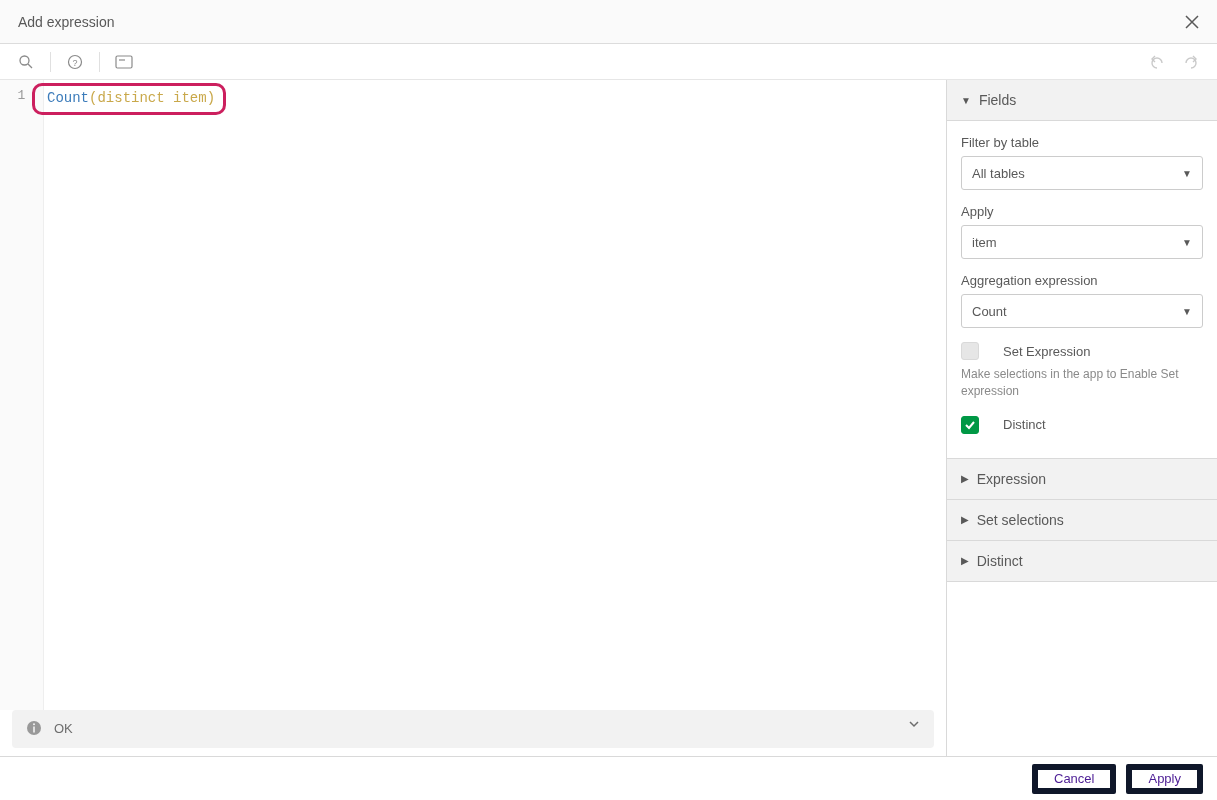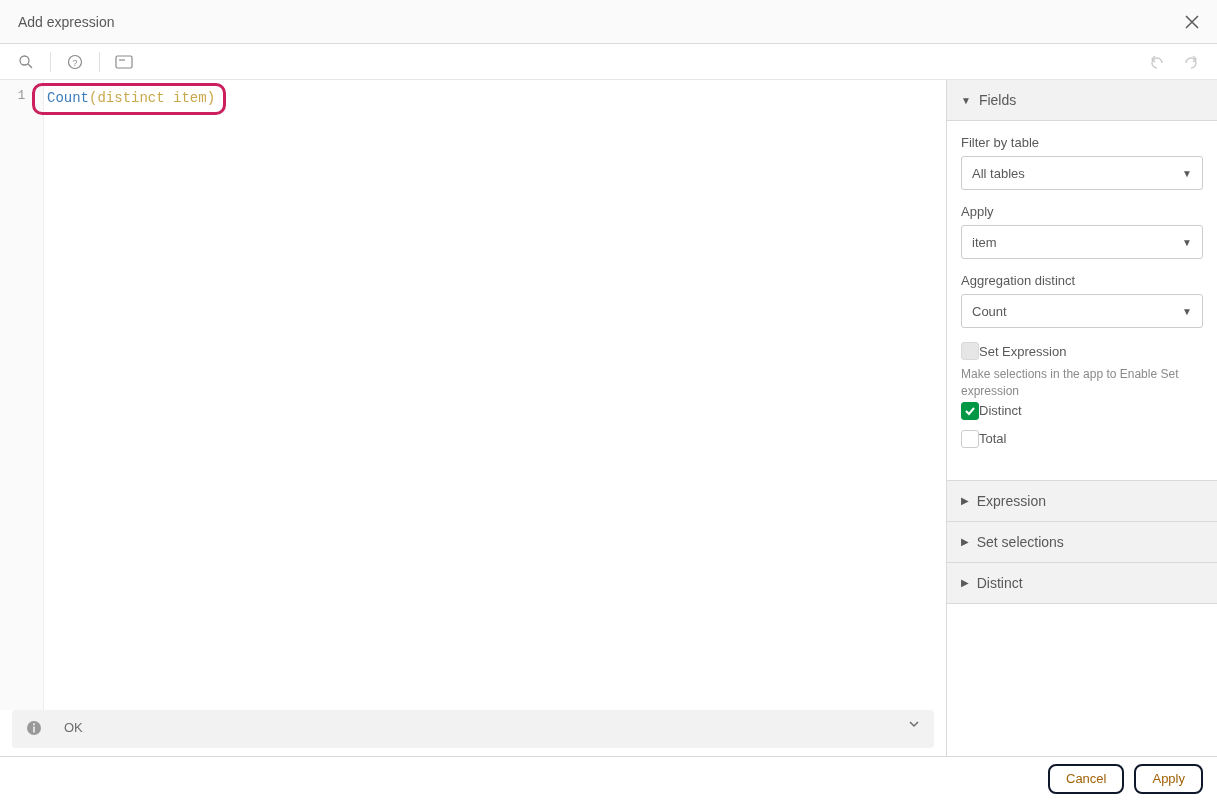--- a/index.html
+++ b/index.html
@@ -80,21 +80,21 @@
     .tok-paren { color: #c9a84a; }
     .tok-kw { color: #c9a84a; }
     .tok-ident { color: #c9a84a; }
     .status-bar {
       margin: 0 12px 8px 12px;
       background: #f2f2f2;
       border-radius: 4px;
       padding: 10px 14px 12px 14px;
       position: relative;
     }
-    .status-line1 { display:flex; gap:22px; color:#6d6d6d; font-size:13px; }
+    .status-line1 { display:flex; align-items:center; gap:12px; color:#6d6d6d; font-size:13px; }
     .status-line2 { padding-left: 28px; color:#6d6d6d; font-size:13px; margin-top:4px;}
     .status-chevron { position:absolute; right:14px; top:8px; color:#6d6d6d; cursor:pointer; }
     .side-panel {
       width: 271px;
       border-left: 1px solid #d9d9d9;
       background: #fff;
       display:flex; flex-direction:column;
       overflow-y:auto;
     }
     .accordion {
@@ -124,49 +124,49 @@
       border-radius: 3px;
       background: #fff;
       display:flex; align-items:center; justify-content:space-between;
       padding: 16px 10px;
       color:#595959;
       margin-bottom: 14px;
       cursor:pointer;
       font-size:13px;
     }
     .select .chev { font-size:10px; color:#595959;}
-    .checkbox-row { display:flex; align-items:center; gap:0; margin-bottom:10px; }
+    .checkbox-row { display:flex; align-items:center; gap:24px; margin-bottom:10px; }
     .cbx {
       width:18px; height:18px;
       border:1px solid #cccccc; border-radius:3px;
       background:#ececec;
       display:flex; align-items:center; justify-content:center;
       font-size:12px; color:#fff;
       cursor:pointer;
     }
     .cbx.checked { background:#009845; border-color:#009845; }
     .cbx.disabled { background:#e6e6e6; border-color:#d9d9d9; cursor: default;}
-    .helper-text { font-size:12px; color:#8a8a8a; margin-top:-4px; margin-bottom:2px; line-height:1.4;}
+    .helper-text { font-size:12px; color:#8a8a8a; margin-top:-4px; margin-bottom:16px; line-height:1.4;}
     .insert-btn {
       width:100%; height:32px;
       border:1px solid #cccccc;
       background:#fff; border-radius:3px;
       cursor:pointer; color:#595959; font-size:13px;
     }
     .footer {
       height:44px;
       border-top:1px solid #d9d9d9;
       display:flex; align-items:center; justify-content:flex-end;
       padding: 0 14px; gap:10px;
     }
     .btn {
       height:30px; padding:0 16px;
-      border:2px solid #0f172a;
-      background:#fff; border-radius:8px;
-      color:#a16207; cursor:pointer; font-size:13px;
+      border:6px solid #0f172a;
+      background:#fff; border-radius:2px;
+      color:#4c1d95; cursor:pointer; font-size:13px;
     }
     svg { display:block; }
   </style>
 </head>
 <body>
 
 <div class="modal-header">
   <div class="modal-title">Add expression</div>
   <div class="close-btn">
     <svg width="14" height="14" viewBox="0 0 14 14">
@@ -257,45 +257,41 @@
           <span>All tables</span>
           <span class="chev">▼</span>
         </div>
 
         <label class="form-label">Apply</label>
         <div class="select">
           <span>item</span>
           <span class="chev">▼</span>
         </div>
 
-        <label class="form-label">Aggregation distinct</label>
+        <label class="form-label">Aggregation expression</label>
         <div class="select">
           <span>Count</span>
           <span class="chev">▼</span>
         </div>
 
         <div class="checkbox-row">
           <div class="cbx disabled"></div>
           <span>Set Expression</span>
         </div>
         <div class="helper-text">Make selections in the app to Enable Set expression</div>
 
         <div class="checkbox-row">
           <div class="cbx checked">
             <svg width="12" height="12" viewBox="0 0 12 12">
                 <path d="M2 6 L5 9 L10 3" stroke="#fff" stroke-width="2" fill="none"></path>
               </svg>
           </div>
           <span>Distinct</span>
         </div>
 
-        <div class="checkbox-row" style="margin-bottom:18px;">
-          <div class="cbx" style="background:#fff"></div>
-          <span>Total</span>
-        </div>
 
       </div>
     </div>
 
     <div class="accordion">
       <div class="acc-header">
         <span class="acc-tri">▶</span>
         <span>Expression</span>
       </div>
     </div>

